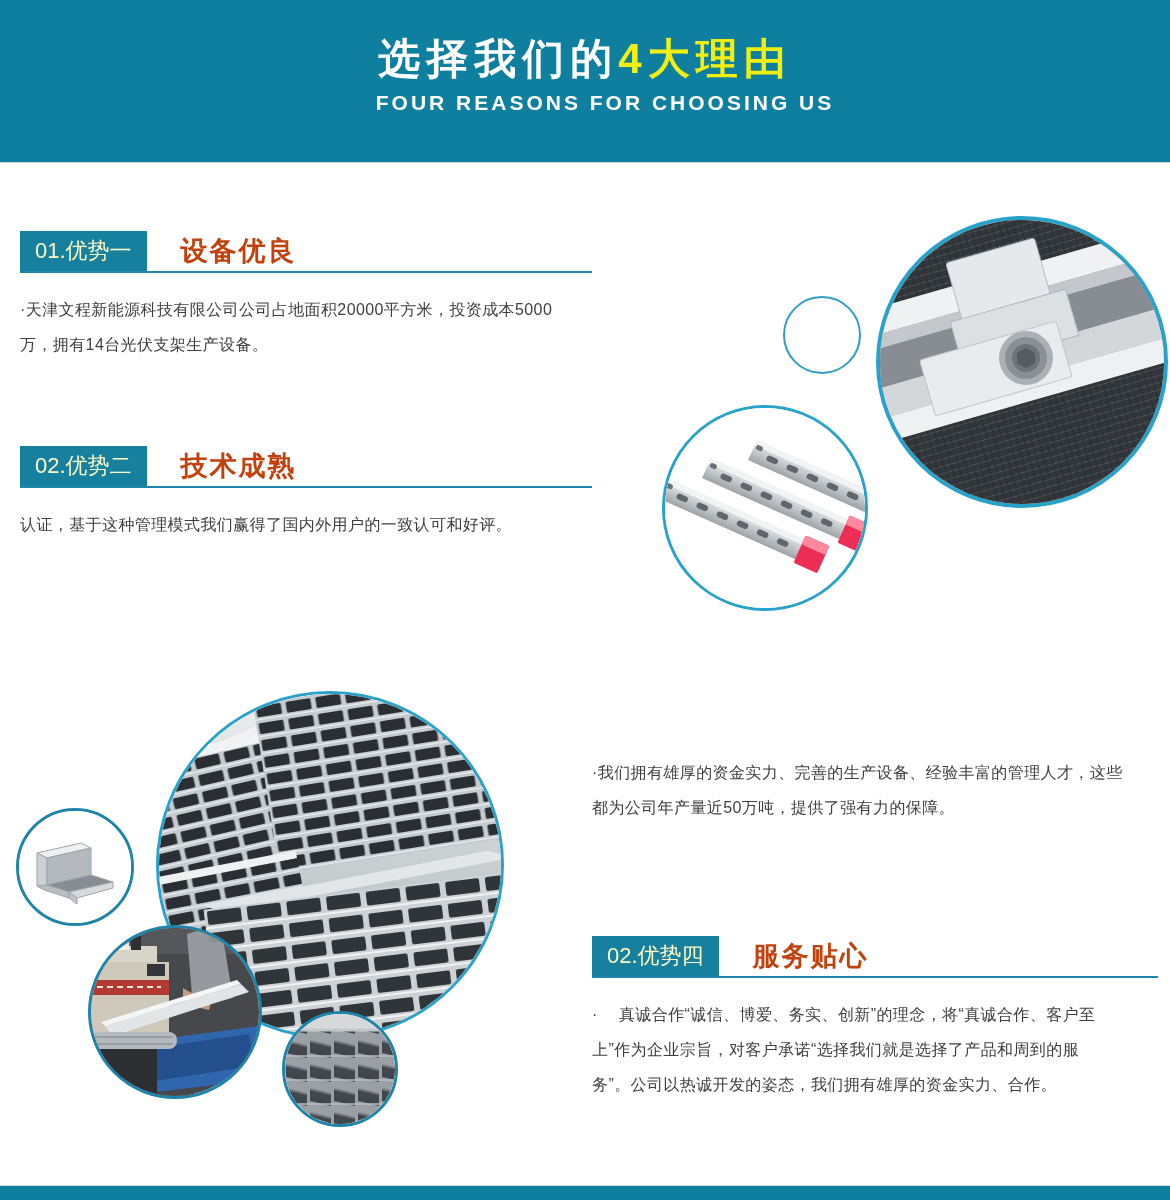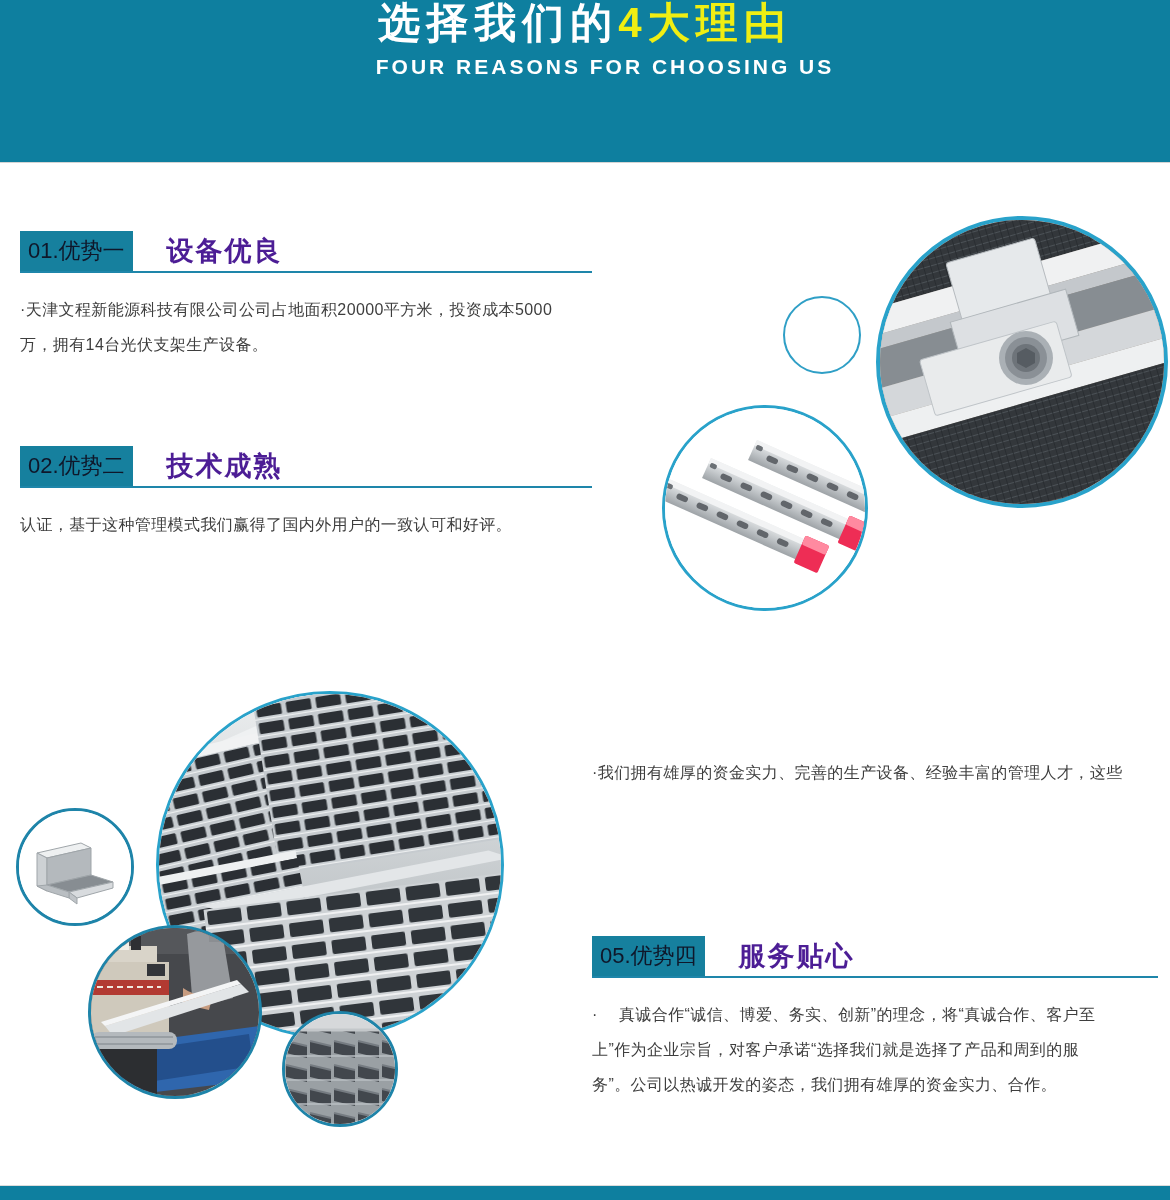--- a/index.html
+++ b/index.html
@@ -11,33 +11,33 @@
     --yellow:#f0ee12;
     --body-text:#3e3e3e;
   }
   html,body{margin:0;padding:0;background:#ffffff;}
   body{font-family:"Liberation Sans","DejaVu Sans",sans-serif;}
   .page{position:relative;width:1170px;height:1200px;margin:0 auto;background:#fff;overflow:hidden;}
 
   
   .header{position:absolute;left:0;top:0;width:1170px;height:163px;background:var(--teal);
           text-align:center;color:#fff;border-bottom:1px solid #d4d4d4;box-sizing:border-box;}
-  .header .title{font-size:42px;font-weight:bold;letter-spacing:6px;line-height:1.1;}
+  .header .title{padding-top:36px;font-size:42px;font-weight:bold;letter-spacing:6px;line-height:1.1;}
   .header .title .hl{color:var(--yellow);}
   .header .subtitle{margin-top:9px;font-size:21px;font-weight:bold;letter-spacing:3px;padding-left:40px;}
 
   
   .adv{position:absolute;}
   .adv1{left:20px;top:231px;width:572px;}
   .adv2{left:20px;top:446px;width:572px;}
   .adv3{left:592px;top:736px;width:566px;}
   .adv4{left:592px;top:936px;width:566px;}
   .adv-head{display:flex;align-items:stretch;border-bottom:2px solid var(--underline);}
-  .badge{background:var(--badge);color:#0f172a;font-size:22px;line-height:40px;padding:0 8px;white-space:nowrap;}
-  .adv-title{font-size:27px;font-weight:bold;color:#4c1d95;margin-left:34px;align-self:center;letter-spacing:2px;}
+  .badge{background:var(--badge);color:#fef9c3;font-size:22px;line-height:40px;padding:0 15px;white-space:nowrap;}
+  .adv-title{font-size:27px;font-weight:bold;color:#c2410c;margin-left:34px;align-self:center;letter-spacing:2px;}
   .adv-body{margin-top:19px;font-size:16px;line-height:35px;color:var(--body-text);letter-spacing:0.4px;}
   .adv-body .line{white-space:nowrap;}
 
   
   .circle{position:absolute;border-radius:50%;overflow:hidden;box-sizing:border-box;background:#fff;}
   .circle svg{display:block;width:100%;height:100%;}
   .c-clamp   {left:876px;top:216px;width:292px;height:292px;border:4px solid var(--circle-border);}
   .c-empty   {left:783px;top:296px;width:78px; height:78px; border:2px solid #2f9fc6;}
   .c-brackets{left:662px;top:405px;width:206px;height:206px;border:3px solid var(--circle-border);}
   .c-stack   {left:156px;top:691px;width:348px;height:348px;border:3px solid var(--circle-border);}
@@ -77,26 +77,27 @@
       <span class="adv-title">技术成熟</span>
     </div>
     <div class="adv-body">
       <div class="line">认证，基于这种管理模式我们赢得了国内外用户的一致认可和好评。</div>
     </div>
   </div>
 
   <div class="adv adv3">
     <div class="adv-body">
       <div class="line">·我们拥有雄厚的资金实力、完善的生产设备、经验丰富的管理人才，这些</div>
+      <div class="line">都为公司年产量近50万吨，提供了强有力的保障。</div>
     </div>
   </div>
 
   <div class="adv adv4">
     <div class="adv-head">
-      <span class="badge">05.优势四</span>
+      <span class="badge">02.优势四</span>
       <span class="adv-title">服务贴心</span>
     </div>
     <div class="adv-body">
       <div class="line">·　 真诚合作“诚信、博爱、务实、创新”的理念，将“真诚合作、客户至</div>
       <div class="line">上”作为企业宗旨，对客户承诺“选择我们就是选择了产品和周到的服</div>
       <div class="line">务”。公司以热诚开发的姿态，我们拥有雄厚的资金实力、合作。</div>
     </div>
   </div>
 
   <div class="circle c-clamp">

